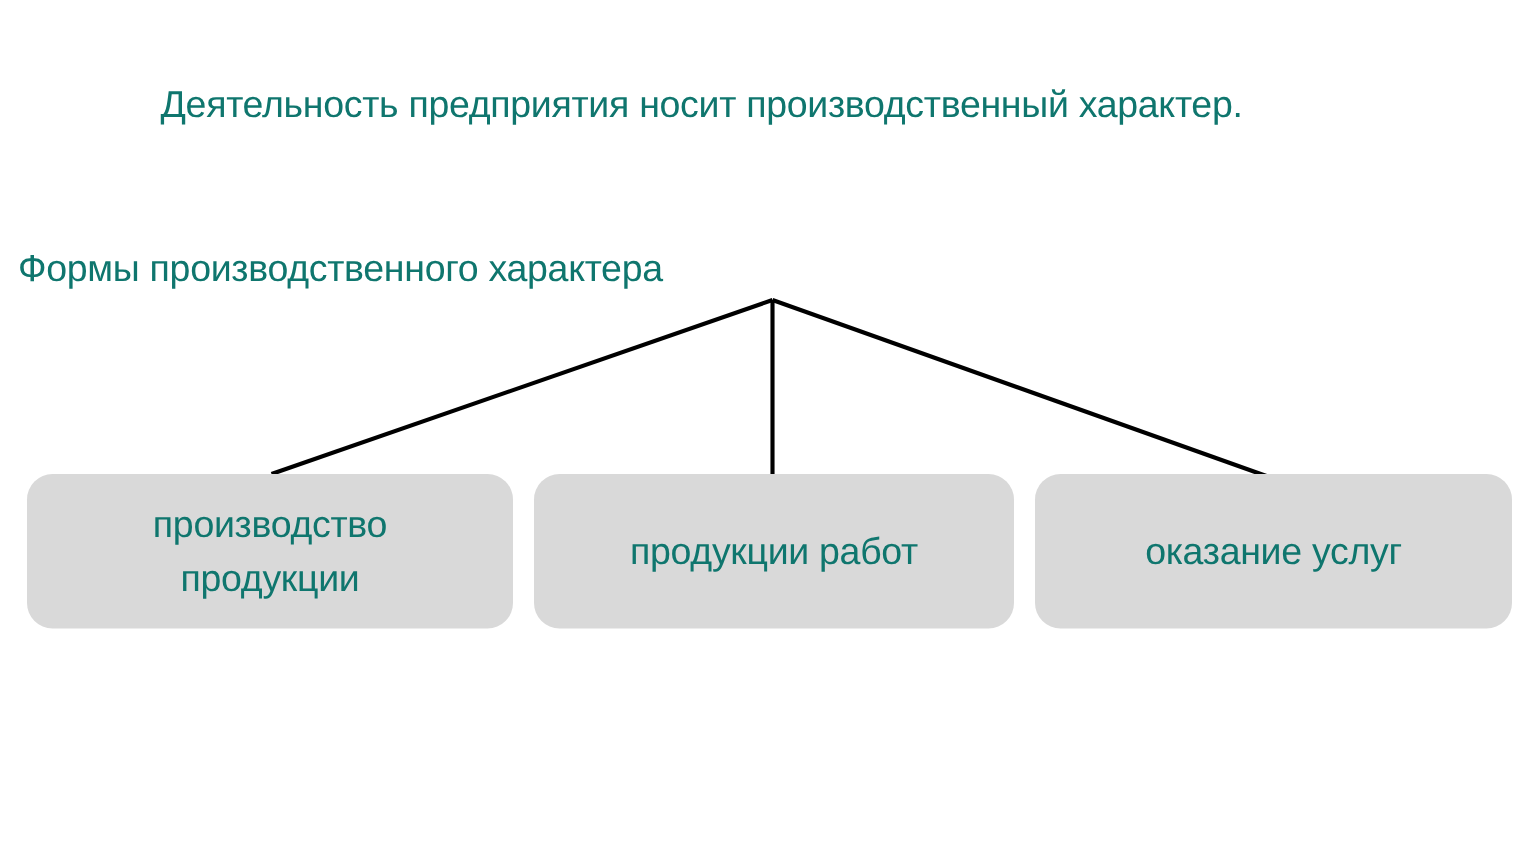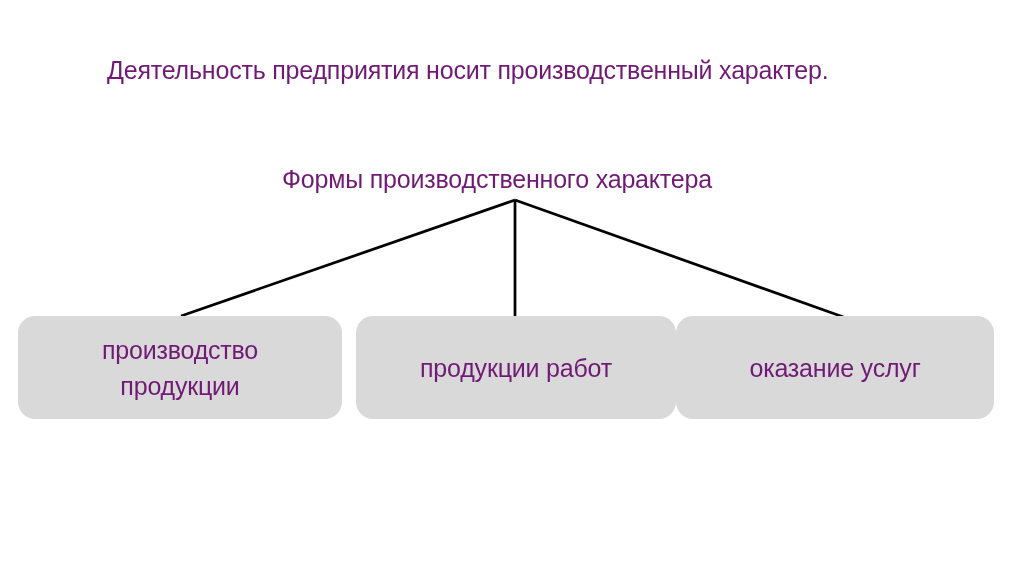--- a/index.html
+++ b/index.html
@@ -7,37 +7,37 @@
     padding: 0;
     background: #ffffff;
   }
   .slide {
     position: relative;
     width: 1024px;
     height: 430px;
     background: #ffffff;
     overflow: hidden;
     font-family: "Liberation Sans", "DejaVu Sans", sans-serif;
-    color: #701a75;
+    color: #0f766e;
   }
   .intro {
     position: absolute;
     left: 107px;
     top: 52px;
     font-size: 25px;
     line-height: 37px;
     letter-spacing: -0.2px;
     white-space: nowrap;
   }
   .diagram-title {
     position: absolute;
-    left: 0;
+    left: 12px;
     top: 165px;
     width: 994px;
-    text-align: center;
+    text-align: left;
     font-size: 25px;
     letter-spacing: -0.2px;
   }
   .connectors {
     position: absolute;
     left: 0;
     top: 0;
     width: 1024px;
     height: 574px;
     pointer-events: none;
@@ -52,21 +52,21 @@
     align-items: center;
     justify-content: center;
     text-align: center;
     font-size: 25px;
     line-height: 36px;
     letter-spacing: -0.2px;
     white-space: pre-line;
   }
   .node-1 { left: 18px;  width: 324px; }
   .node-2 { left: 356px; width: 320px; }
-  .node-3 { left: 676px; width: 318px; }
+  .node-3 { left: 690px; width: 318px; }
 </style>
 </head>
 <body>
 
 <div class="slide">
 
   <div class="intro">
     <div>Деятельность предприятия носит производственный характер.</div>
   </div>
 

